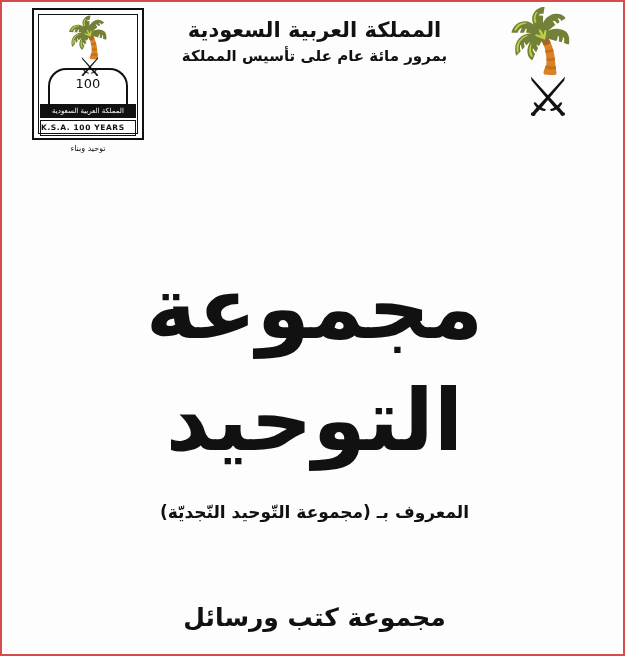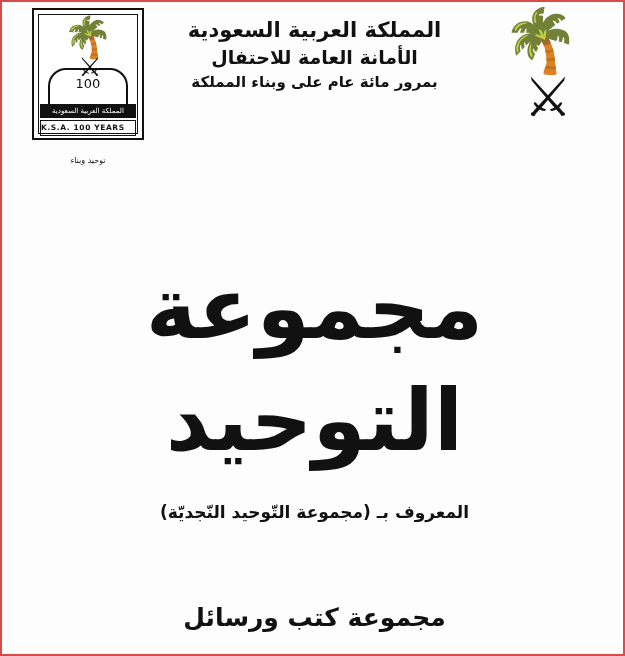--- a/index.html
+++ b/index.html
@@ -115,21 +115,21 @@
     height: 14px;
     border: 1px solid #111;
     font-size: 7.5px;
     line-height: 13px;
     text-align: left;
     letter-spacing: .6px;
     color: #111;
     font-weight: bold;
   }
   .logo-caption {
-    margin-top: 16px;
+    margin-top: 4px;
     font-size: 8px;
     color: #111;
     text-align: center;
     direction: rtl;
   }
 
   
   .header-center {
     flex: 1;
     text-align: center;
@@ -228,22 +228,21 @@
         <div class="logo-arch"></div>
         <div class="logo-arch-letters">100</div>
         <div class="logo-band">المملكة العربية السعودية</div>
         <div class="logo-years">K.S.A. 100 YEARS</div>
       </div>
       <div class="logo-caption">توحيد وبناء</div>
     </div>
 
     <div class="header-center">
       <div class="hdr-line hdr-line-1">المملكة العربية السعودية</div>
-      <div class="hdr-line hdr-line-2">الأمانة العامة للاحتفال</div>
-      <div class="hdr-line hdr-line-3">بمرور مائة عام على وبناء المملكة</div>
+      <div class="hdr-line hdr-line-3">بمرور مائة عام على تأسيس المملكة</div>
     </div>
 
     <div class="emblem">
       <div class="emblem-palm">🌴</div>
       <div class="emblem-swords">⚔</div>
     </div>
 
   </div>
 
   <div class="title-wrap">

